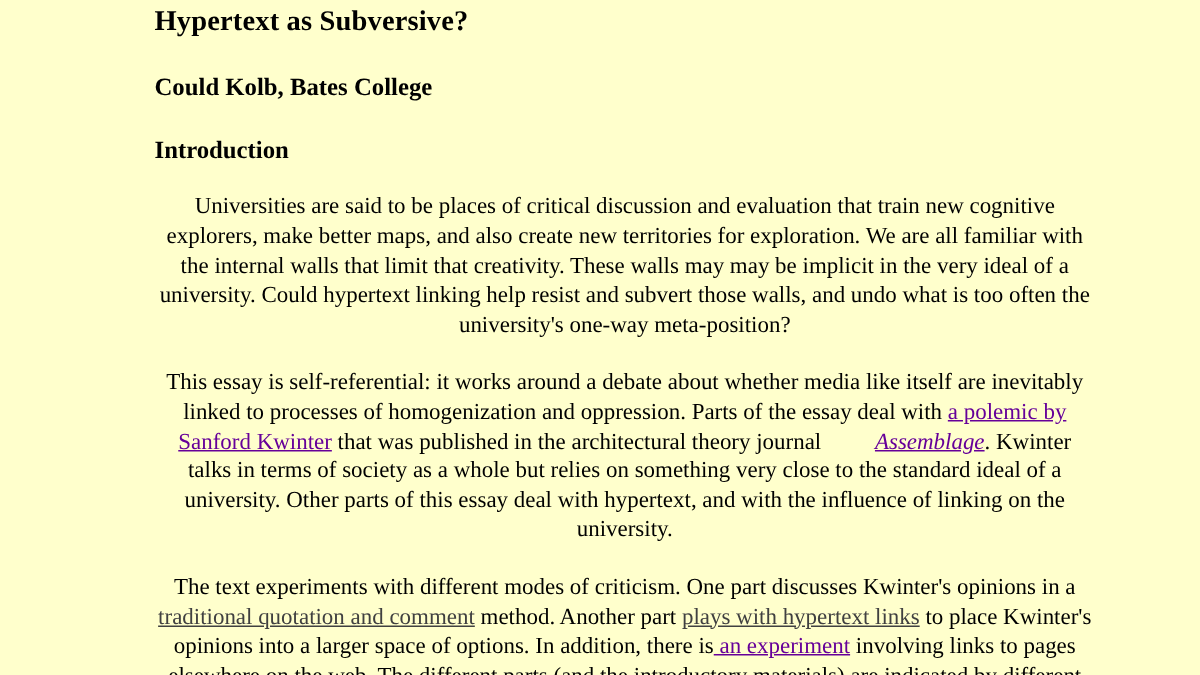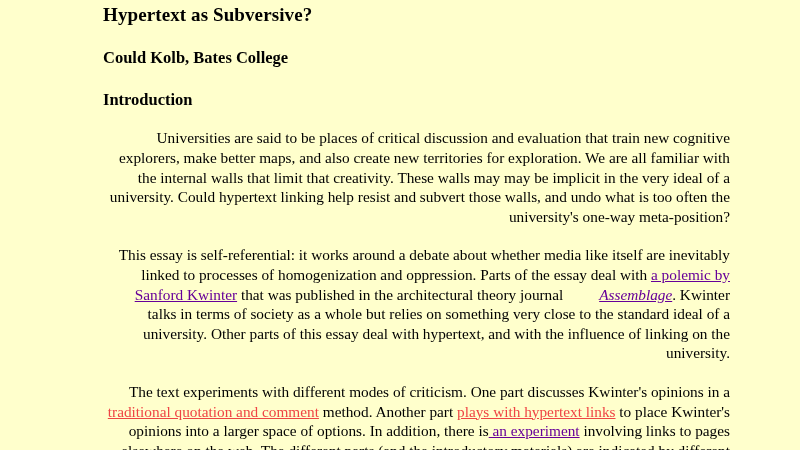--- a/index.html
+++ b/index.html
@@ -41,27 +41,27 @@
     margin: 0;
     padding-top: 22px;
     line-height: 1.2;
     font-family: Liberation Serif, serif;
   }
   p.para {
     font-size: 15.3px;
     line-height: 19.6px;
     margin: 0;
     padding-top: 19px;
-    text-align: right;
+    text-align: center;
   }
   a {
     text-decoration: underline;
   }
   a.unvisited {
-    color: #ef4444;
+    color: #404040;
   }
   a.visited {
     color: #660099;
   }
   a.italic {
     font-style: italic;
     margin-left: 32px;
   }
 </style>
 </head>

